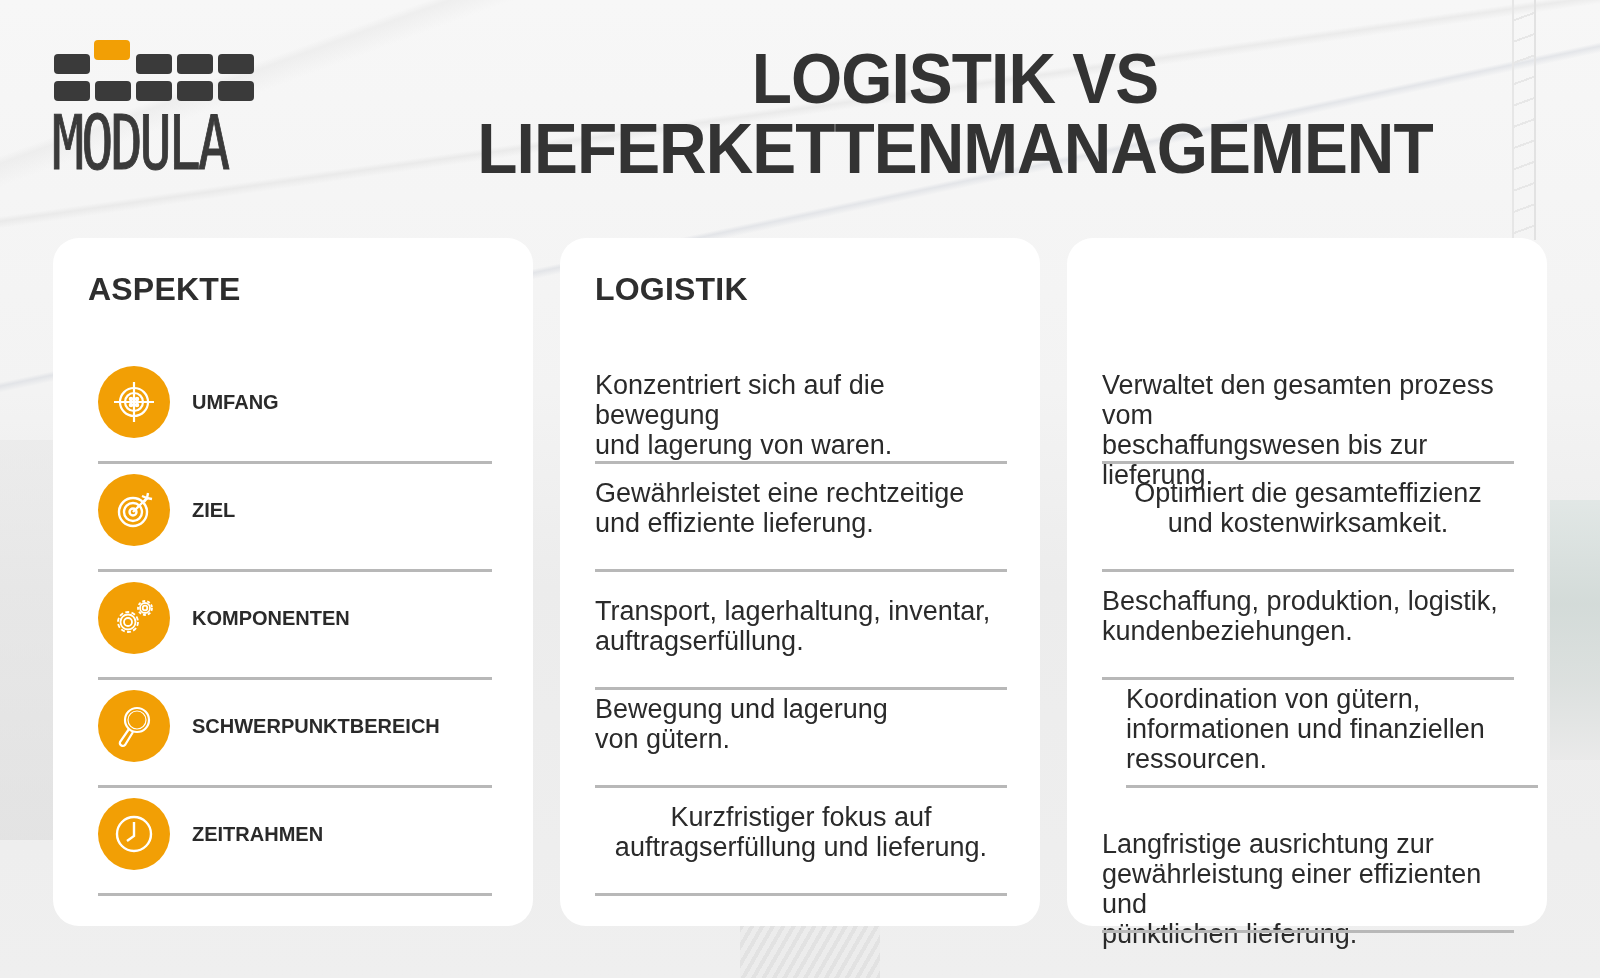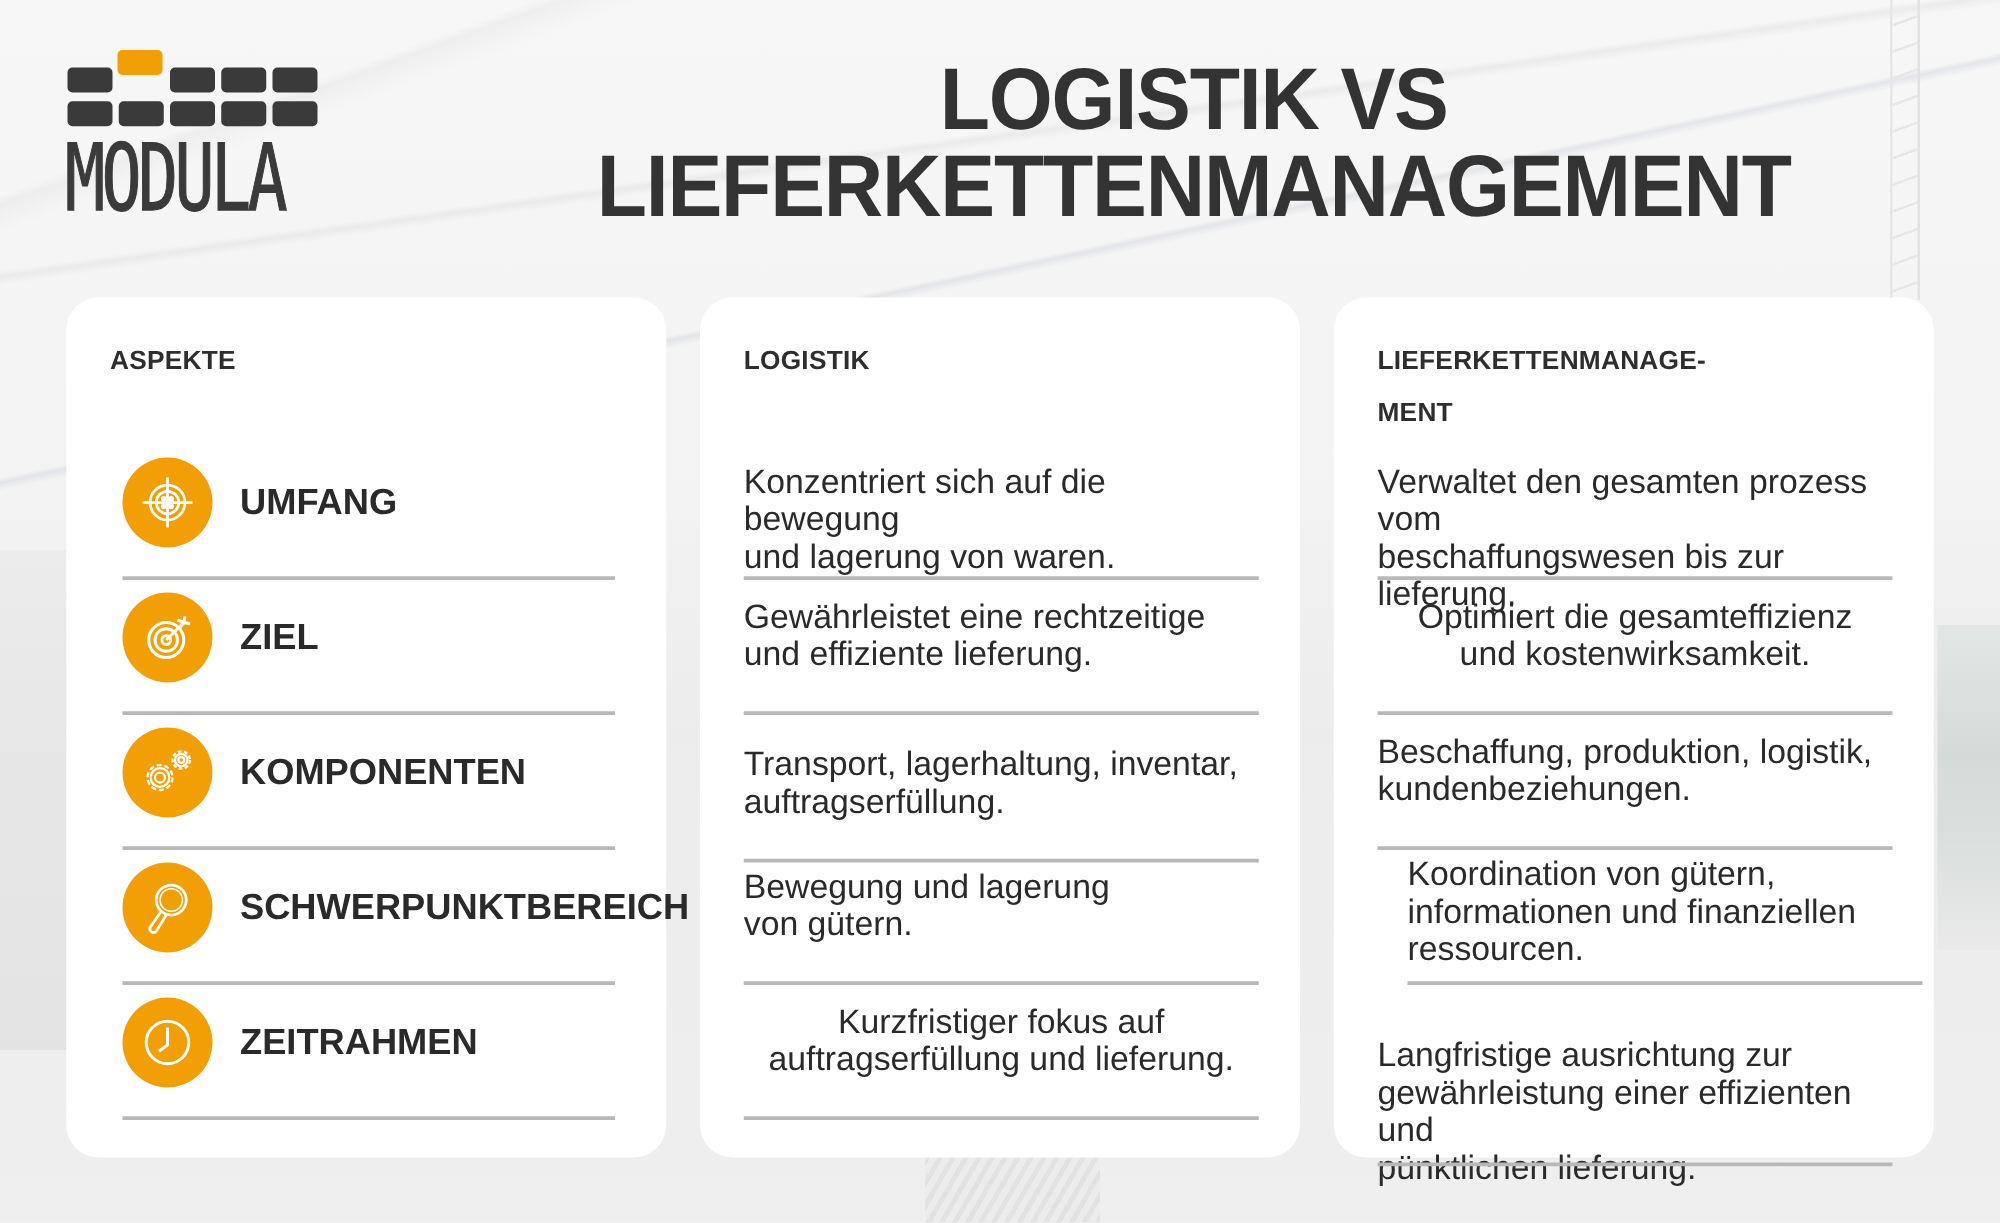--- a/index.html
+++ b/index.html
@@ -78,21 +78,21 @@
       position: absolute; top: 238px; height: 688px;
       background: #ffffff; border-radius: 26px;
       width: 480px;
     }
     .card.c1 { left: 53px; }
     .card.c2 { left: 560px; }
     .card.c3 { left: 1067px; }
 
     .card-title {
       position: absolute; left: 35px; top: 30px;
-      font-weight: bold; font-size: 21px; line-height: 42px;
+      font-weight: bold; font-size: 32px; line-height: 42px;
       color: #2e2e2e;
       letter-spacing: 0.2px;
     }
 
     .row {
       position: absolute; left: 35px; width: 412px; height: 108px;
     }
     .c1 .row { left: 45px; width: 394px; }
     .row .divider {
       position: absolute; left: 0; right: 0; bottom: 0; height: 3px;
@@ -104,21 +104,21 @@
       white-space: pre-line;
     }
     .row .icon {
       position: absolute; left: 0; top: 10px; width: 72px; height: 72px;
       border-radius: 50%; background: #f29f05;
       display: flex; align-items: center; justify-content: center;
     }
     .row .icon svg { width: 50px; height: 50px; }
     .row .aspect-label {
       position: absolute; left: 94px; top: 30px;
-      font-weight: bold; font-size: 29px; line-height: 32px; color: #2a2a2a;
+      font-weight: bold; font-size: 20px; line-height: 32px; color: #2a2a2a;
       white-space: nowrap;
     }
   </style>
 </head>
 <body>
 
 <div class="bg">
   <div class="ladder"></div>
   <div class="floor-left"></div>
   <div class="forklift"></div>
@@ -244,22 +244,20 @@
     <div class="divider"></div>
   </div>
   <div class="row" style="top:550px;text-align:center;">
     <div class="text">Kurzfristiger fokus auf
 auftragserfüllung und lieferung.</div>
     <div class="divider"></div>
   </div>
 </section>
 
 <section class="card c3">
-  <h2 class="card-title" style="white-space:pre-line;">LIEFERKETTENMANAGE-
-MENT</h2>
 
   <div class="row" style="top:118px;">
     <div class="text">Verwaltet den gesamten prozess vom
 beschaffungswesen bis zur lieferung.</div>
     <div class="divider"></div>
   </div>
   <div class="row" style="top:226px;text-align:center;">
     <div class="text">Optimiert die gesamteffizienz
 und kostenwirksamkeit.</div>
     <div class="divider"></div>

